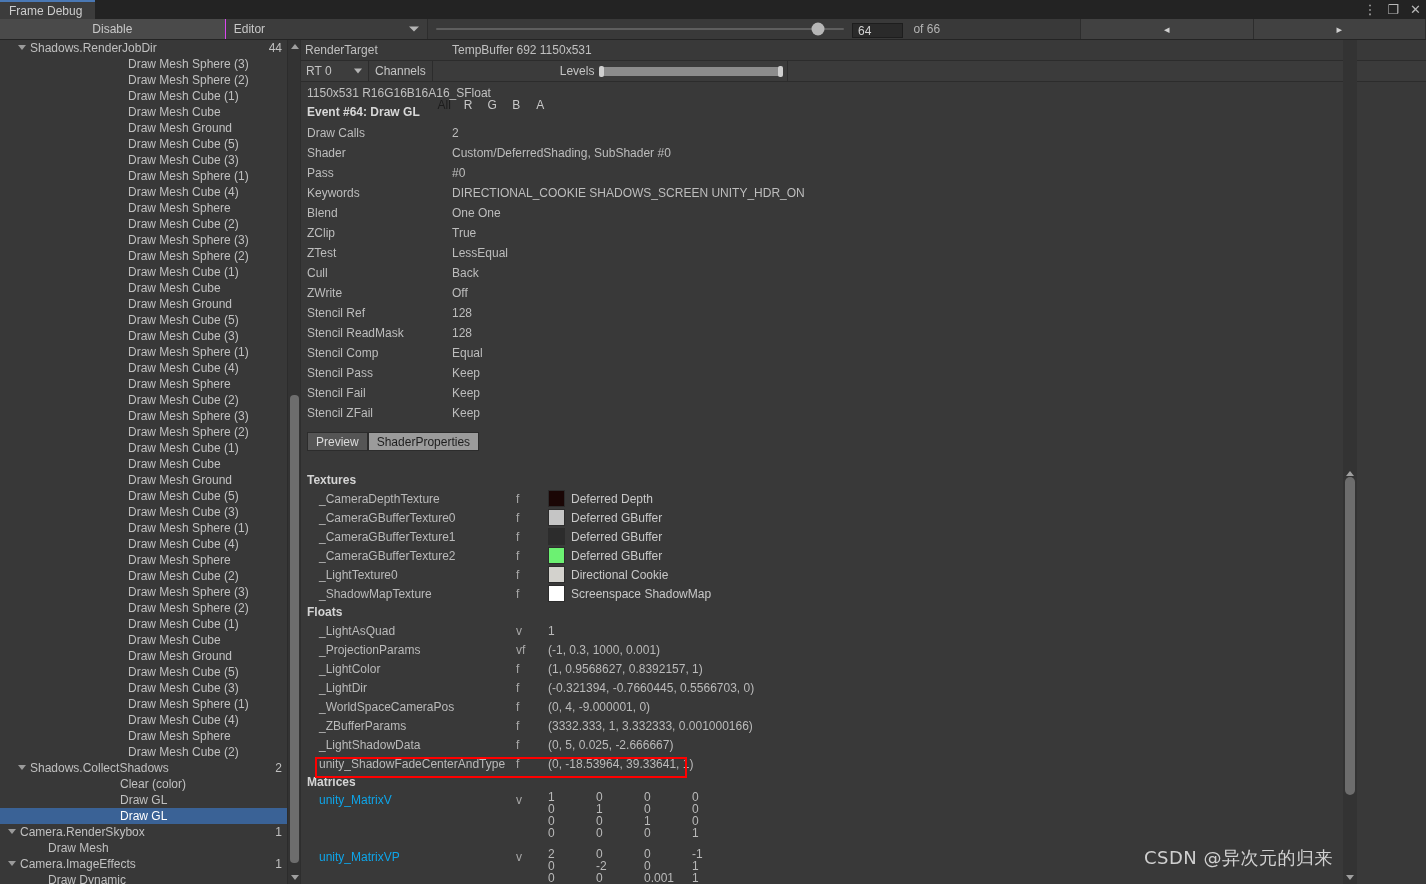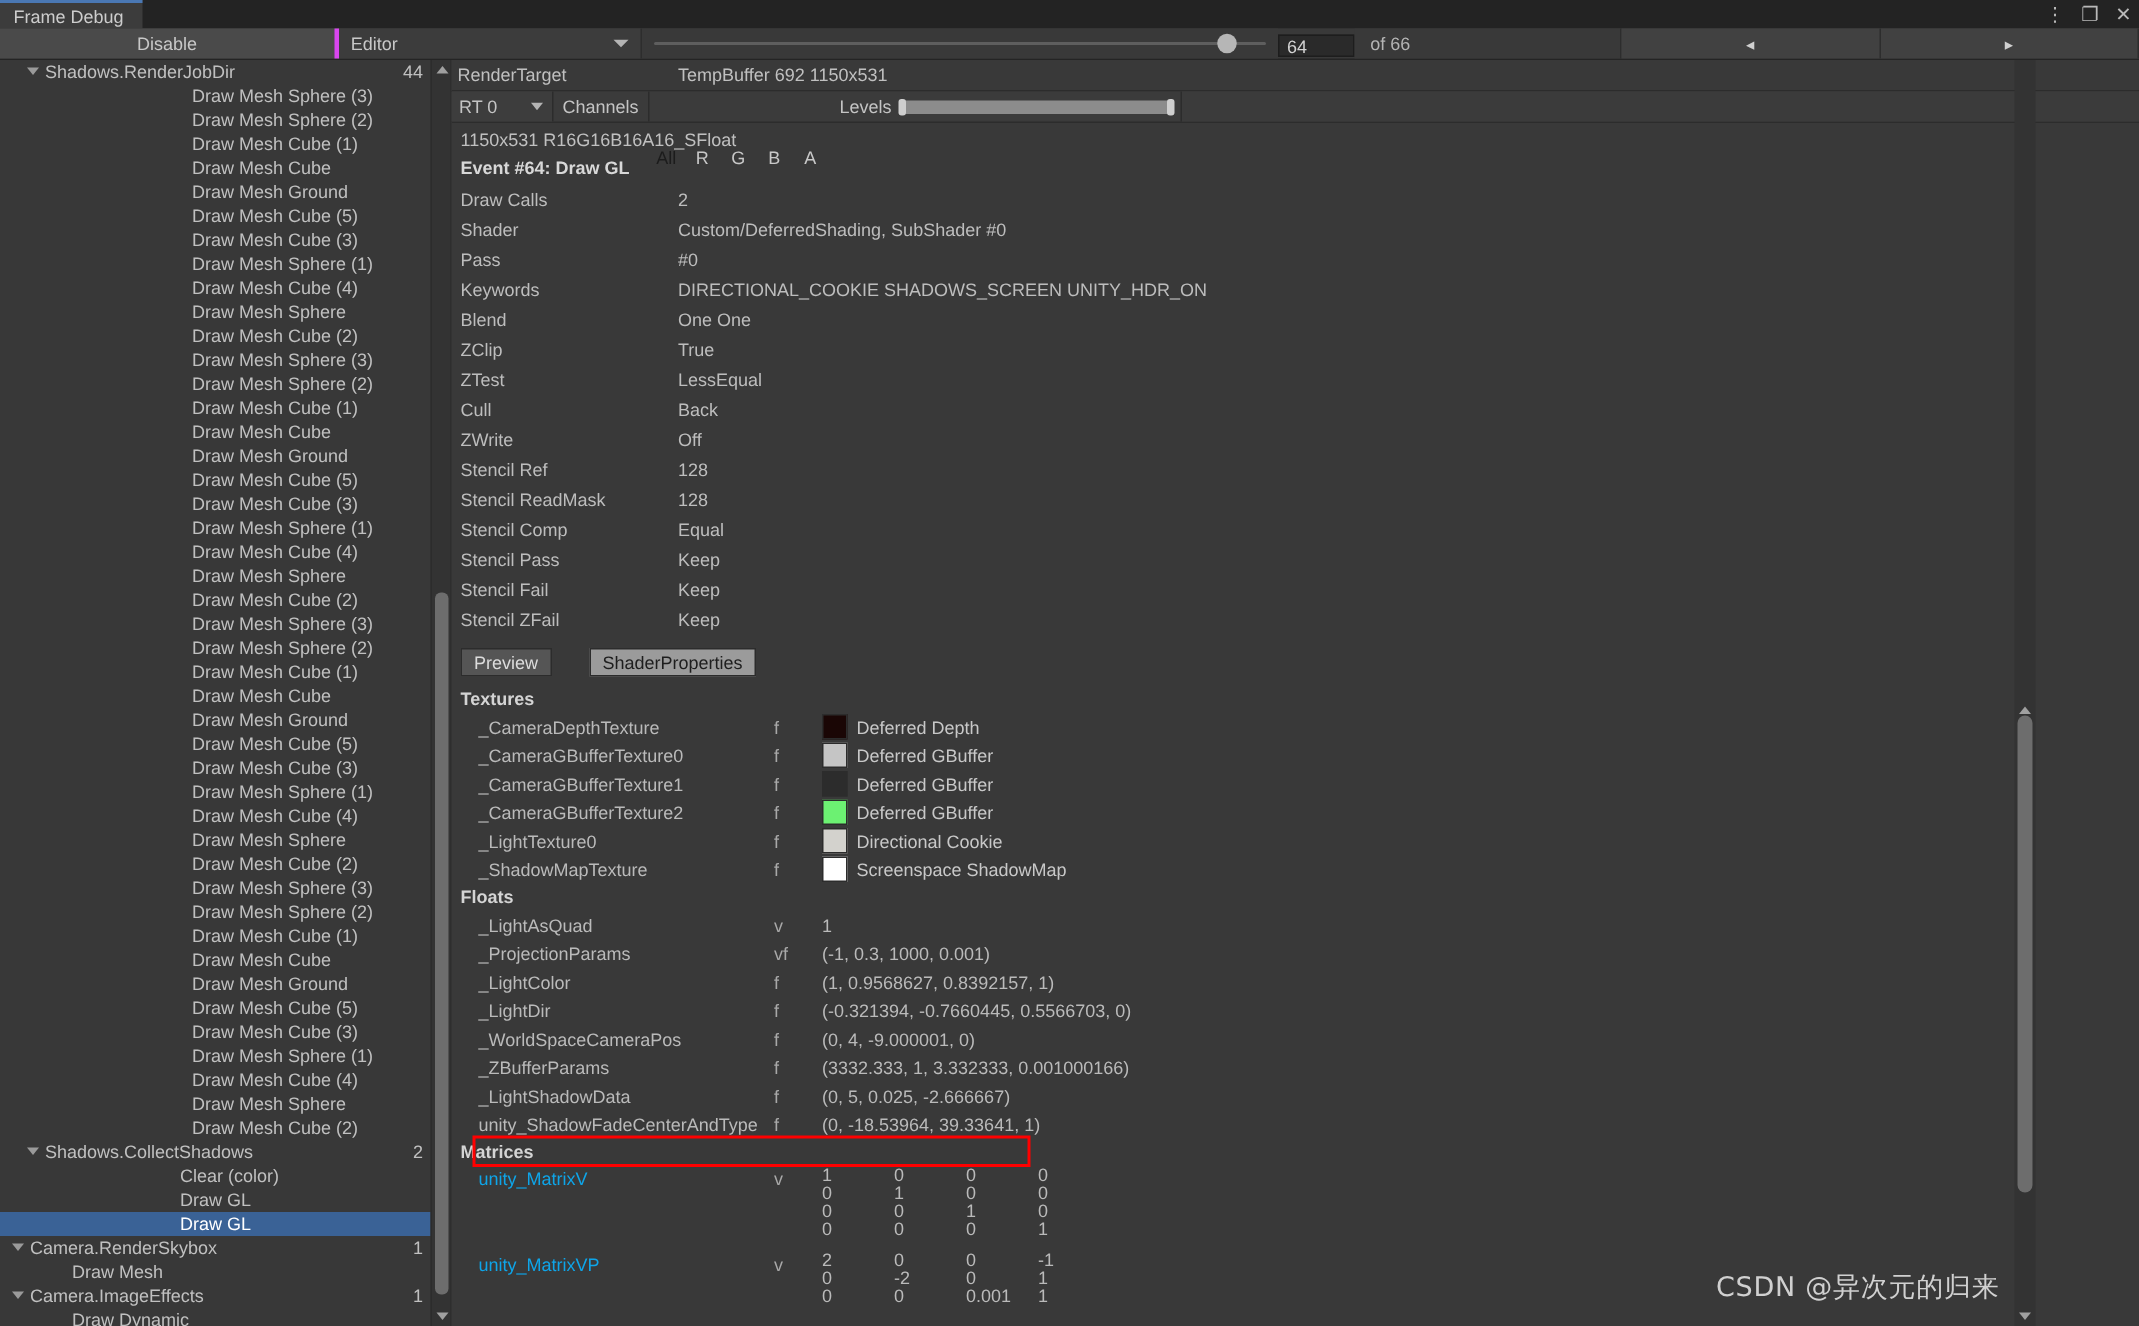--- a/index.html
+++ b/index.html
@@ -36,21 +36,21 @@
 
   
   .toolbar {
     position: absolute; left: 0; top: 19px; width: 1426px; height: 21px;
     background: #393939;
     border-bottom: 1px solid #242424;
     display: flex; align-items: stretch;
   }
   .tb-btn {
     background: #4a4a4a;
-    border-right: 3px solid #d946ef;
+    border-right: 1px solid #d946ef;
     display: flex; align-items: center; justify-content: center;
     color: #c8c8c8; font-size: 12px;
   }
   .tb-disable { width: 229px; }
   .tb-dropdown {
     width: 205px; background: #3c3c3c; border-right: 1px solid #2d2d2d;
     display: flex; align-items: center; padding: 0 8px;
     color: #c8c8c8; font-size: 12px; position: relative;
   }
   .tb-dropdown .caret {
@@ -195,21 +195,21 @@
   }
   .event-title {
     padding: 3px 0 4px 6px; color: #d8d8d8; font-size: 12px; font-weight: bold;
   }
   .prop-row {
     height: 20px; display: flex; align-items: center; font-size: 12px;
   }
   .prop-row .pk { width: 151px; padding-left: 6px; color: #bdbdbd; }
   .prop-row .pv { color: #bdbdbd; }
 
-  .tabs-row { display: flex; margin: 9px 0 6px 6px; gap: 25px; }
+  .tabs-row { display: flex; margin: 9px 0 20px 6px; }
   .ptab {
     height: 19px; padding: 0 8px; font-size: 12px;
     display: flex; align-items: center;
     background: #555555; color: #dcdcdc;
     border: 1px solid #2c2c2c;
   }
   .ptab.active { background: #9b9b9b; color: #1e1e1e; }
 
   .sect-hd {
     font-size: 12px; font-weight: bold; color: #d4d4d4;

